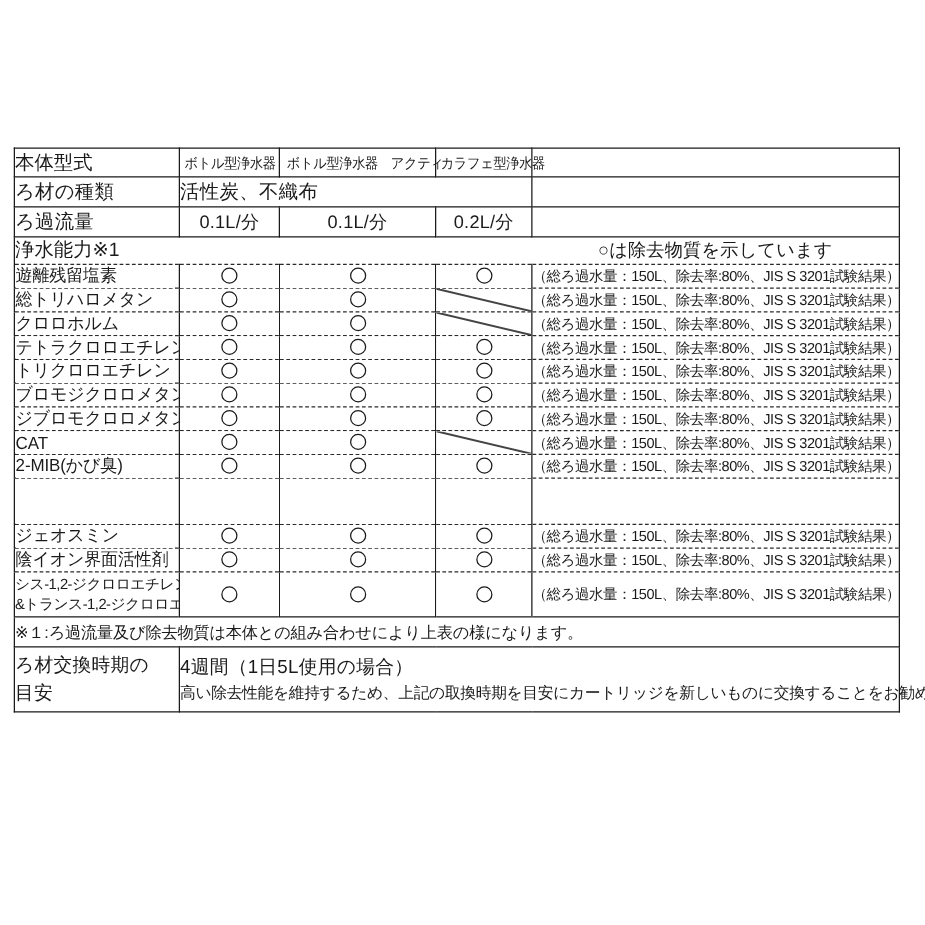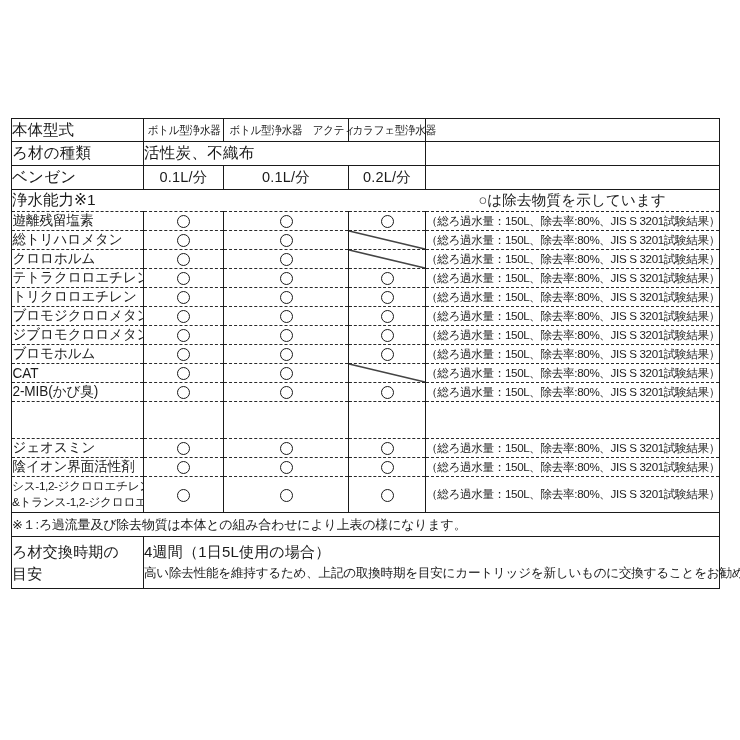--- a/index.html
+++ b/index.html
@@ -159,21 +159,21 @@
         <td class="bt-s bb-s br-s"></td>
       </tr>
 
       <tr style="height: 24px;">
         <td class="bl-s bb-s br-s lbl">ろ材の種類</td>
         <td class="bb-s br-s media" colspan="3">活性炭、不織布</td>
         <td class="bb-s br-s"></td>
       </tr>
 
       <tr style="height: 24px;">
-        <td class="bl-s bb-s br-s lbl">ベンゼン</td>
+        <td class="bl-s bb-s br-s lbl">ろ過流量</td>
         <td class="bb-s br-s flow">0.1L/分</td>
         <td class="bb-s br-s flow">0.1L/分</td>
         <td class="bb-s br-s flow">0.2L/分</td>
         <td class="bb-s br-s"></td>
       </tr>
 
       <tr style="height: 22px;">
         <td class="bl-s bb-d lbl-hdr" colspan="4">浄水能力※1</td>
         <td class="bb-d br-s legend">○は除去物質を示しています</td>
       </tr>
@@ -233,27 +233,20 @@
           <td class="br-s remark bb-d">（総ろ過水量：150L、除去率:80%、JIS S 3201試験結果）</td>
         </tr>
         <tr style="height: 19px;">
           <td class="bl-s br-s bb-d subst">ジブロモクロロメタン</td>
           <td class="mk br-s bb-d"><span class="circ"></span></td>
           <td class="mk br-s bb-d"><span class="circ"></span></td>
           <td class="mk br-s bb-d"><span class="circ"></span></td>
           <td class="br-s remark bb-d">（総ろ過水量：150L、除去率:80%、JIS S 3201試験結果）</td>
         </tr>
         <tr style="height: 19px;">
-          <td class="bl-s br-s bb-d subst">ブロモホルム</td>
-          <td class="mk br-s bb-d"><span class="circ"></span></td>
-          <td class="mk br-s bb-d"><span class="circ"></span></td>
-          <td class="mk br-s bb-d"><span class="circ"></span></td>
-          <td class="br-s remark bb-d">（総ろ過水量：150L、除去率:80%、JIS S 3201試験結果）</td>
-        </tr>
-        <tr style="height: 19px;">
           <td class="bl-s br-s bb-d subst">CAT</td>
           <td class="mk br-s bb-d"><span class="circ"></span></td>
           <td class="mk br-s bb-d"><span class="circ"></span></td>
           <td class="mk br-s bb-d">
             <span class="slashbox">
               <svg viewBox="0 0 100 100" preserveAspectRatio="none">
                 <line x1="0" y1="0" x2="100" y2="100" stroke="#444" stroke-width="1.6" vector-effect="non-scaling-stroke"></line>
               </svg>
             </span>
           </td>

